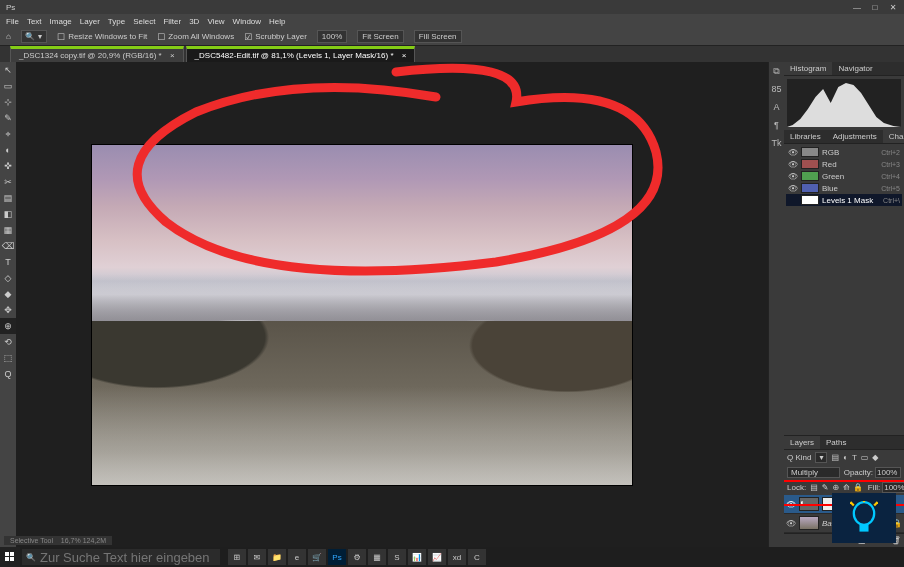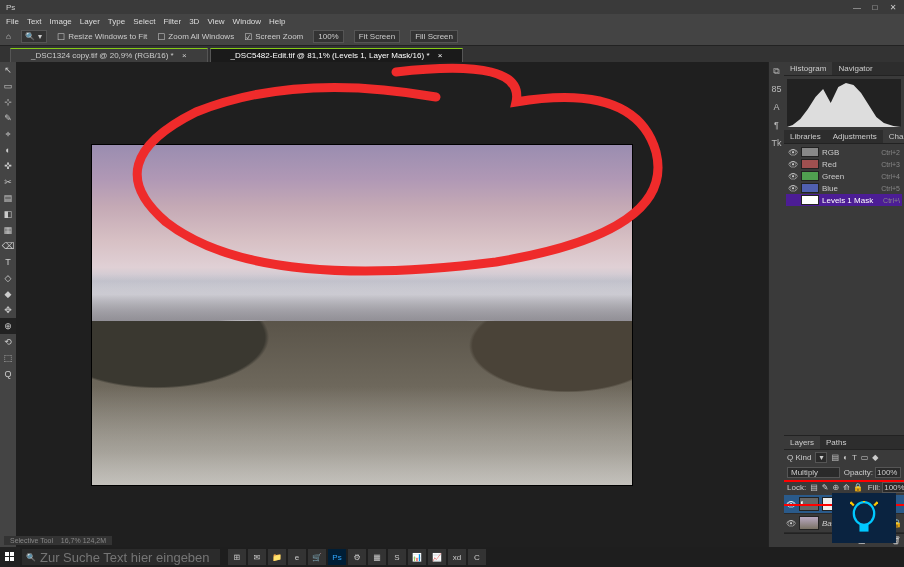--- a/index.html
+++ b/index.html
@@ -17,21 +17,21 @@
 
 
 .optionsbar { height: 18px; background: #444; border-bottom: 1px solid #222; display:flex; align-items:center; padding:0 6px; font-size:8px; color:#ccc; gap:10px; }
 .optionsbar .dd { background:#333; padding:1px 4px; border:1px solid #555; }
 .optionsbar .chk { display:inline-flex; align-items:center; gap:3px; }
 .optionsbar .chk::before { content:"☐"; font-size:9px; }
 .optionsbar .chk.on::before { content:"☑"; }
 
 
 .tabs { height: 16px; background: #333; display:flex; align-items:flex-end; font-size:8px; color:#ccc; padding-left:10px; gap:2px; }
-.tabs .tab { background:#3d3d3d; padding:2px 20px; border-top:1px solid #84cc16; border-left:1px solid #555; border-right:1px solid #555; position:relative; cursor:pointer;margin-top:32px; }
+.tabs .tab { background:#3d3d3d; padding:2px 8px; border-top:3px solid #84cc16; border-left:1px solid #555; border-right:1px solid #555; position:relative; cursor:pointer;margin-top:32px; }
 .tabs .tab.active { background:#1a1a1a; color:#fff; }
 .tabs .tab .x { margin-left:6px; cursor:pointer; }
 
 
 .main { position:absolute; top:62px; left:0; right:0; bottom:20px; display:flex; }
 .toolbar-left { width:16px; background:#444; display:flex; flex-direction:column; }
 .toolbar-left .tool { height:16px; display:flex; align-items:center; justify-content:center; font-size:9px; color:#ccc; cursor:pointer; }
 .toolbar-left .tool.active { background:#222; }
 .canvas-area { flex:1; background:#1f1f1f; position:relative; display:flex; align-items:center; justify-content:center; }
 .canvas-area .photo { width:540px; height:340px; position:relative; top:10px; left:-30px;
@@ -133,21 +133,21 @@
   <span>View</span>
   <span>Window</span>
   <span>Help</span>
 </div>
 
 <div class="optionsbar">
   <span>⌂</span>
   <span class="dd">🔍 ▾</span>
   <span class="chk">Resize Windows to Fit</span>
   <span class="chk">Zoom All Windows</span>
-  <span class="chk on">Screen Zoom</span>
+  <span class="chk on">Scrubby Layer</span>
   <span class="dd">100%</span>
   <span class="dd">Fit Screen</span>
   <span class="dd">Fill Screen</span>
 </div>
 
 <div class="tabs">
   <div class="tab">
     <span>_DSC1324 copy.tif @ 20,9% (RGB/16) *</span>
     <span class="x">×</span>
   </div>
@@ -233,21 +233,21 @@
         <span class="sw" style="background:#50a050"></span>
         <span class="lbl">Green</span>
         <span class="key">Ctrl+4</span>
       </div>
       <div class="row">
         <span class="eye">👁</span>
         <span class="sw" style="background:#5060b0"></span>
         <span class="lbl">Blue</span>
         <span class="key">Ctrl+5</span>
       </div>
-      <div class="row mask" style="background:#4c1d95;color:#fff">
+      <div class="row mask" style="background:#0f172a;color:#fff">
         <span class="eye"></span>
         <span class="sw"></span>
         <span class="lbl">Levels 1 Mask</span>
         <span class="key">Ctrl+\</span>
       </div>
     </div>
 
     <div class="spacer"></div>
 
     <div class="layers-panel">

